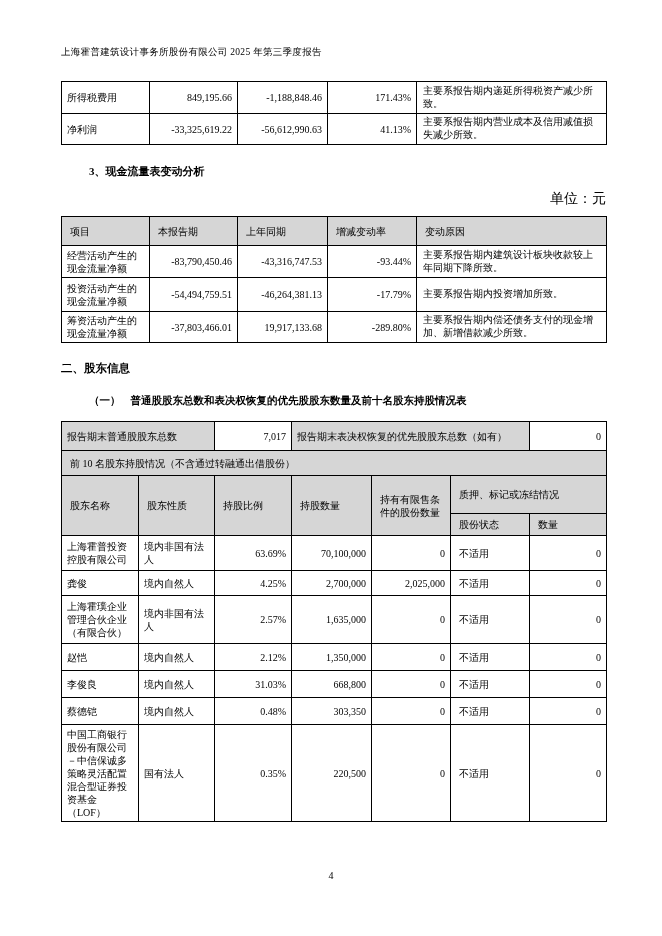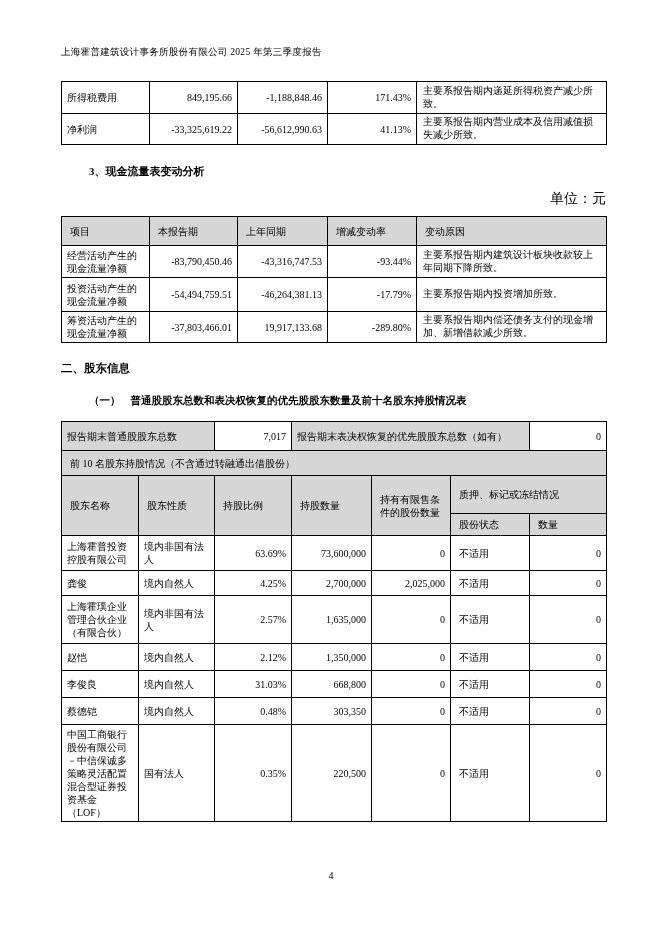--- a/index.html
+++ b/index.html
@@ -141,21 +141,21 @@
         <th class="ctr gray" colspan="2">质押、标记或冻结情况</th>
       </tr>
       <tr style="height:22px">
         <th class="ctr gray">股份状态</th>
         <th class="ctr gray">数量</th>
       </tr>
       <tr style="height:35px">
         <td class="lbl">上海霍普投资控股有限公司</td>
         <td class="lbl">境内非国有法人</td>
         <td class="num">63.69%</td>
-        <td class="num">73,600,000</td>
+        <td class="num">70,100,000</td>
         <td class="num">0</td>
         <td class="ctr">不适用</td>
         <td class="num">0</td>
       </tr>
       <tr style="height:25px">
         <td class="lbl">龚俊</td>
         <td class="lbl">境内自然人</td>
         <td class="num">4.25%</td>
         <td class="num">2,700,000</td>
         <td class="num">2,025,000</td>

